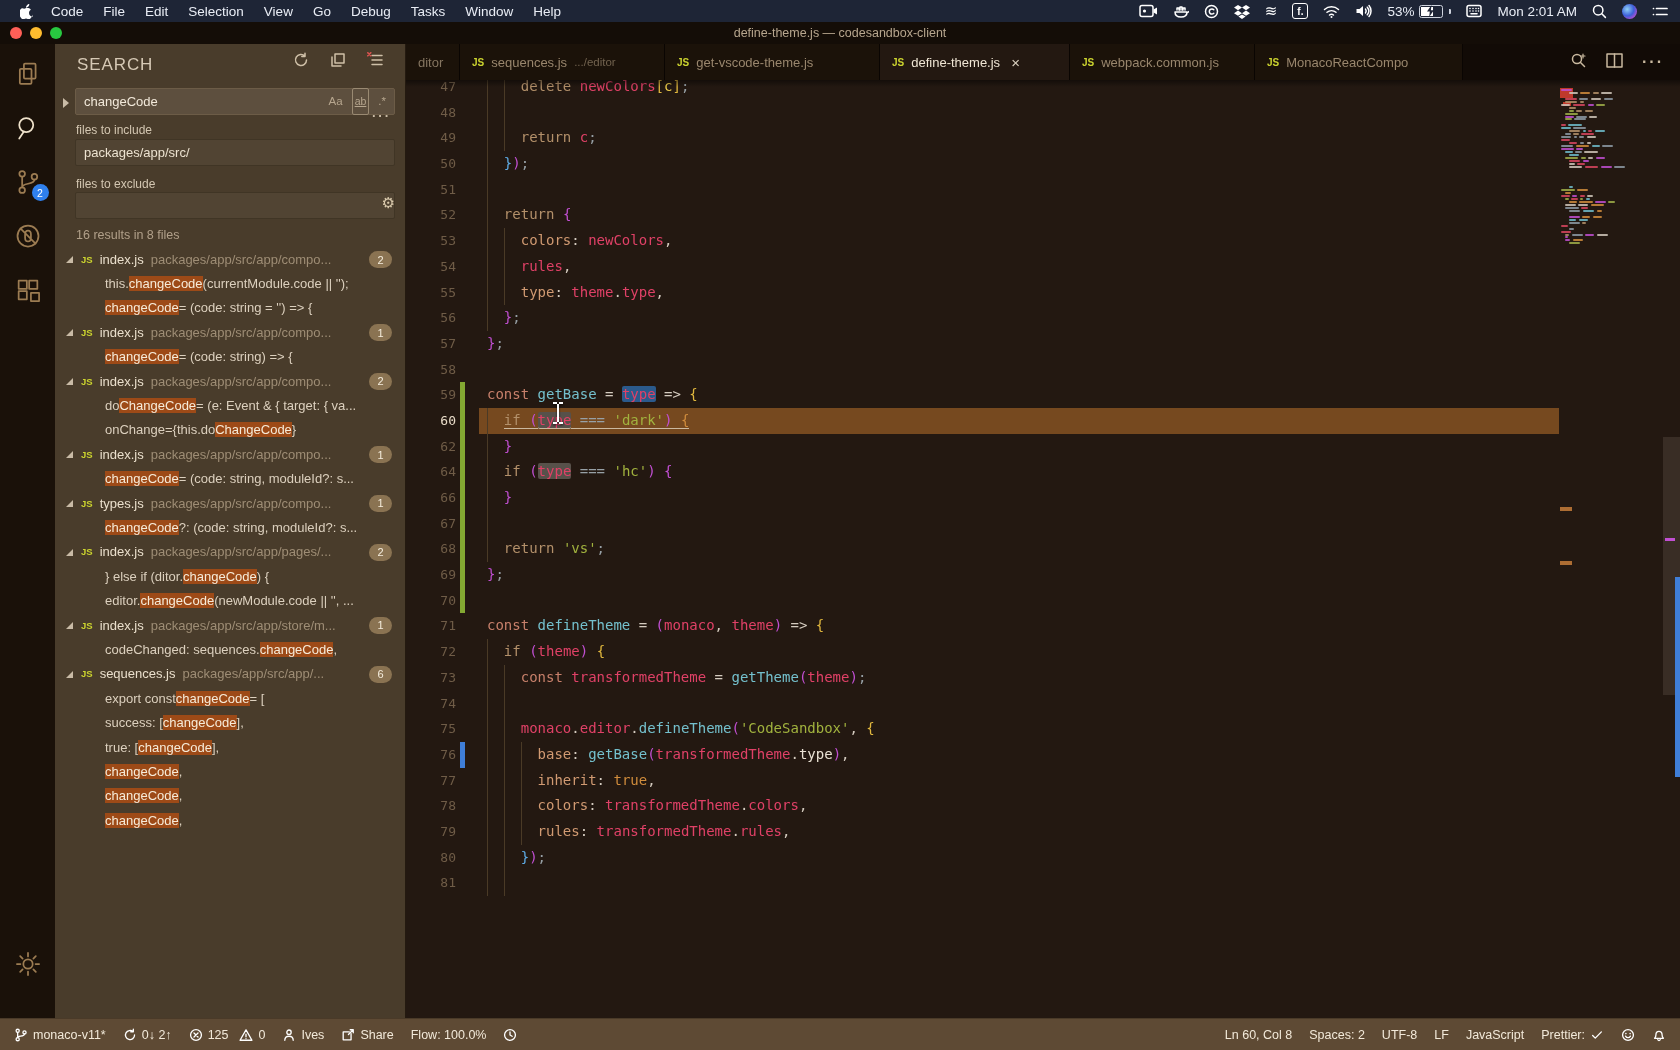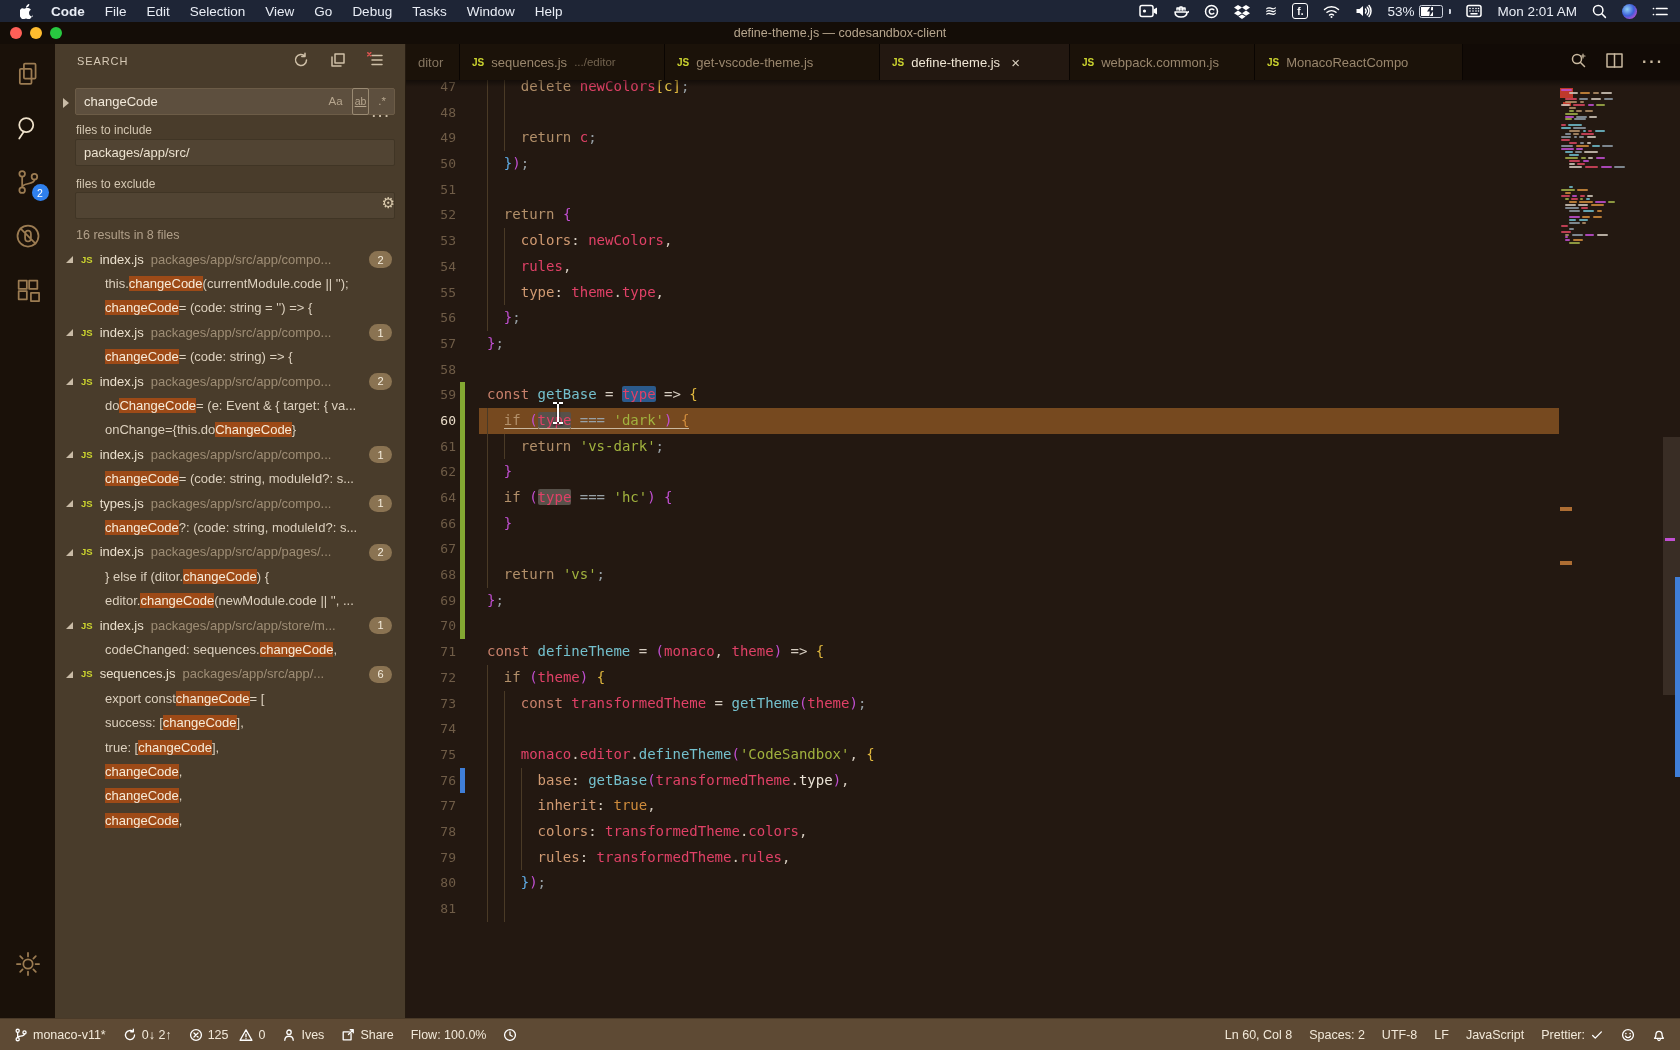--- a/index.html
+++ b/index.html
@@ -3,21 +3,21 @@
 <meta charset="utf-8">
 <style>
   html,body{margin:0;padding:0;background:#000;}
   .screen{position:relative;width:1680px;height:1050px;overflow:hidden;
           font-family:"Liberation Sans",sans-serif;-webkit-font-smoothing:antialiased;}
   
   .menubar{height:22px;background:#1e2536;display:flex;align-items:center;justify-content:space-between;
            color:#e9edf5;font-size:13.5px;padding:0 12px;}
   .menu-left{display:flex;align-items:center;}
   .menu-item{padding:0 10px;white-space:nowrap;}
-  .menu-item.bold{font-weight:bold;}
+  .menu-item.bold{font-weight:normal;}
   .menu-right{display:flex;align-items:center;gap:15px;}
   .mb-ic{display:flex;align-items:center;color:#fff;}
   .mb-txt{white-space:nowrap;}
   .battery{display:flex;align-items:center;gap:5px;}
   .batt-shell{width:22px;height:11px;border:1px solid #cfd4de;border-radius:2.5px;position:relative;}
   .batt-fill{position:absolute;left:1px;top:1px;bottom:1px;width:53%;background:#fff;}
   .batt-tip{width:2px;height:5px;background:#cfd4de;border-radius:0 1px 1px 0;margin-left:1px;}
   .siri{width:15px;height:15px;border-radius:50%;
         background:radial-gradient(circle at 35% 35%, #8fd0f4, #3d5fd9 48%, #b34fd4 78%, #e04f9a);}
   .fb-badge{width:14px;height:14px;border:1.5px solid #fff;border-radius:3px;color:#fff;
@@ -33,21 +33,21 @@
   .activitybar{width:55px;background:#1a1109;display:flex;flex-direction:column;align-items:center;
                padding-top:16px;flex:none;}
   .act-ic{width:28px;height:28px;margin-bottom:26px;color:#9c7c52;position:relative;}
   .act-ic svg{width:28px;height:28px;}
   .act-ic.active{color:#efe2cb;}
   .act-badge{position:absolute;right:-7px;bottom:-5px;min-width:17px;height:17px;border-radius:50%;
              background:#2f80ed;color:#fff;font-size:10.5px;display:flex;align-items:center;justify-content:center;}
   .act-gear{margin-top:auto;margin-bottom:40px;color:#9c7c52;}
   
   .sidebar{width:350px;background:#493c2b;position:relative;flex:none;color:#d8ccba;border-right:1px solid #241a10;}
-  .side-head{position:absolute;top:11px;left:22px;font-size:11px;letter-spacing:.9px;color:#d6c9b5;}
+  .side-head{position:absolute;top:11px;left:22px;font-size:17px;letter-spacing:.9px;color:#d6c9b5;}
   .side-actions{position:absolute;top:8px;left:238px;display:flex;gap:21px;color:#cfc0a8;}
   .twist-r{position:absolute;left:8px;top:54px;width:0;height:0;
            border-top:5px solid transparent;border-bottom:5px solid transparent;border-left:6px solid #c9bba6;}
   .search-input{position:absolute;left:20px;top:44px;width:302px;height:25px;background:#5d4f3e;
                 border:1px solid #6c5c47;border-radius:2px;color:#f2e9da;font-size:13px;
                 line-height:25px;padding:0 8px;display:flex;align-items:center;}
   .si-text{flex:1;}
   .si-opts{display:flex;gap:9px;color:#b6a68e;font-size:11.5px;align-items:center;}
   .opt-ww{border:1px solid #9a8a72;border-radius:2px;padding:0 2px;text-decoration:underline;font-size:10.5px;}
   .dots-toggle{position:absolute;right:14px;top:64px;color:#cdbfa9;letter-spacing:2px;font-weight:bold;font-size:13px;}
@@ -538,27 +538,20 @@
               <span class="gut">59</span>
               <span class="gitbar" style="background: rgb(131, 168, 50);"></span>
               <span class="ctext"><span class="c-kc">const </span><span class="c-fn">getBase</span><span class="c-ws"> = </span><span class="c-vr bg-blue">type</span><span class="c-ws"> =&gt; </span><span class="c-yl">{</span></span>
             </div>
             <div class="cline">
               <span class="curbg"></span>
               <span class="gut cur">60</span>
               <span class="gitbar" style="background: rgb(131, 168, 50);"></span>
               <span class="guide" style="left: calc(0ch + 81px);"></span>
               <span class="ctext"><span class="c-ws">  </span><span class="c-kw ul">if </span><span class="c-pu ul">(</span><span class="c-vr bg-gray ul">type</span><span class="c-ws ul"> </span><span class="c-gy ul">=== </span><span class="c-st ul">'dark'</span><span class="c-pu ul">)</span><span class="c-ws ul"> </span><span class="c-or ul">{</span></span>
-            </div>
-            <div class="cline">
-              <span class="gut">61</span>
-              <span class="gitbar" style="background: rgb(131, 168, 50);"></span>
-              <span class="guide" style="left: calc(0ch + 81px);"></span>
-              <span class="guide" style="left: calc(2ch + 81px);"></span>
-              <span class="ctext"><span class="c-ws">    </span><span class="c-kw">return </span><span class="c-st">'vs-dark'</span><span class="c-gy">;</span></span>
             </div>
             <div class="cline">
               <span class="gut">62</span>
               <span class="gitbar" style="background: rgb(131, 168, 50);"></span>
               <span class="guide" style="left: calc(0ch + 81px);"></span>
               <span class="ctext"><span class="c-ws">  </span><span class="c-pu">}</span></span>
             </div>
             <div class="cline">
               <span class="gut">64</span>
               <span class="gitbar" style="background: rgb(131, 168, 50);"></span>

